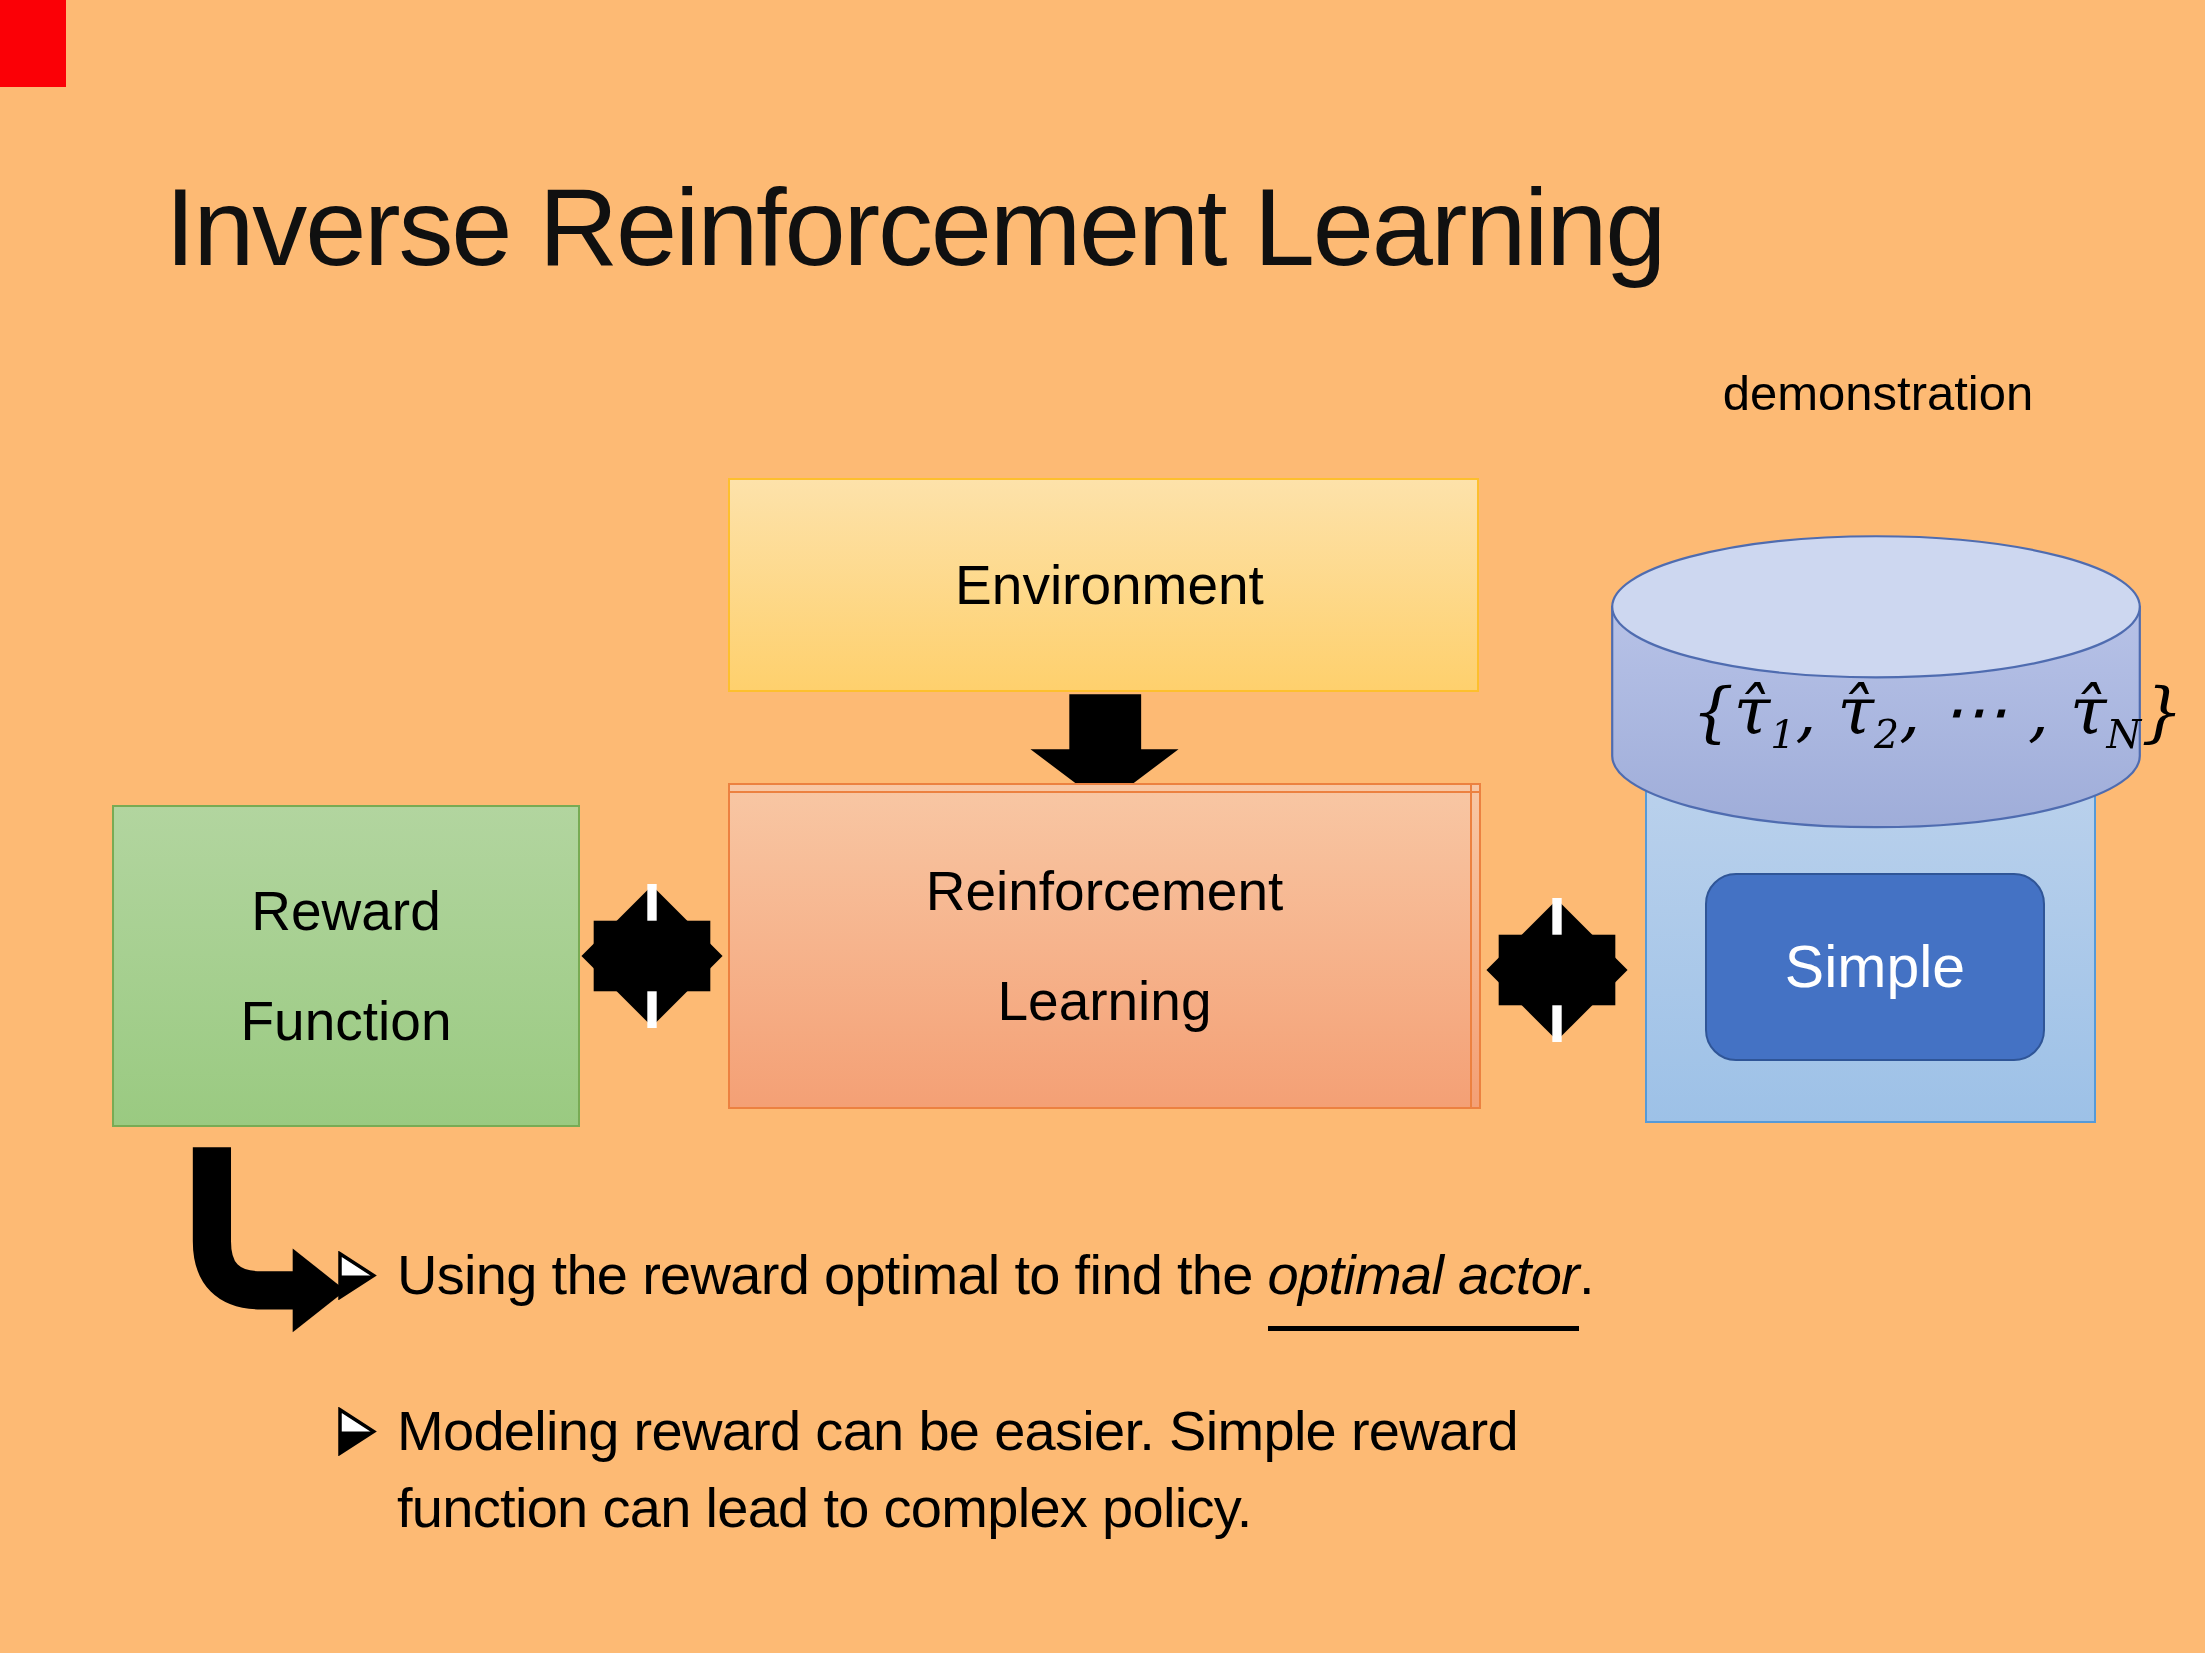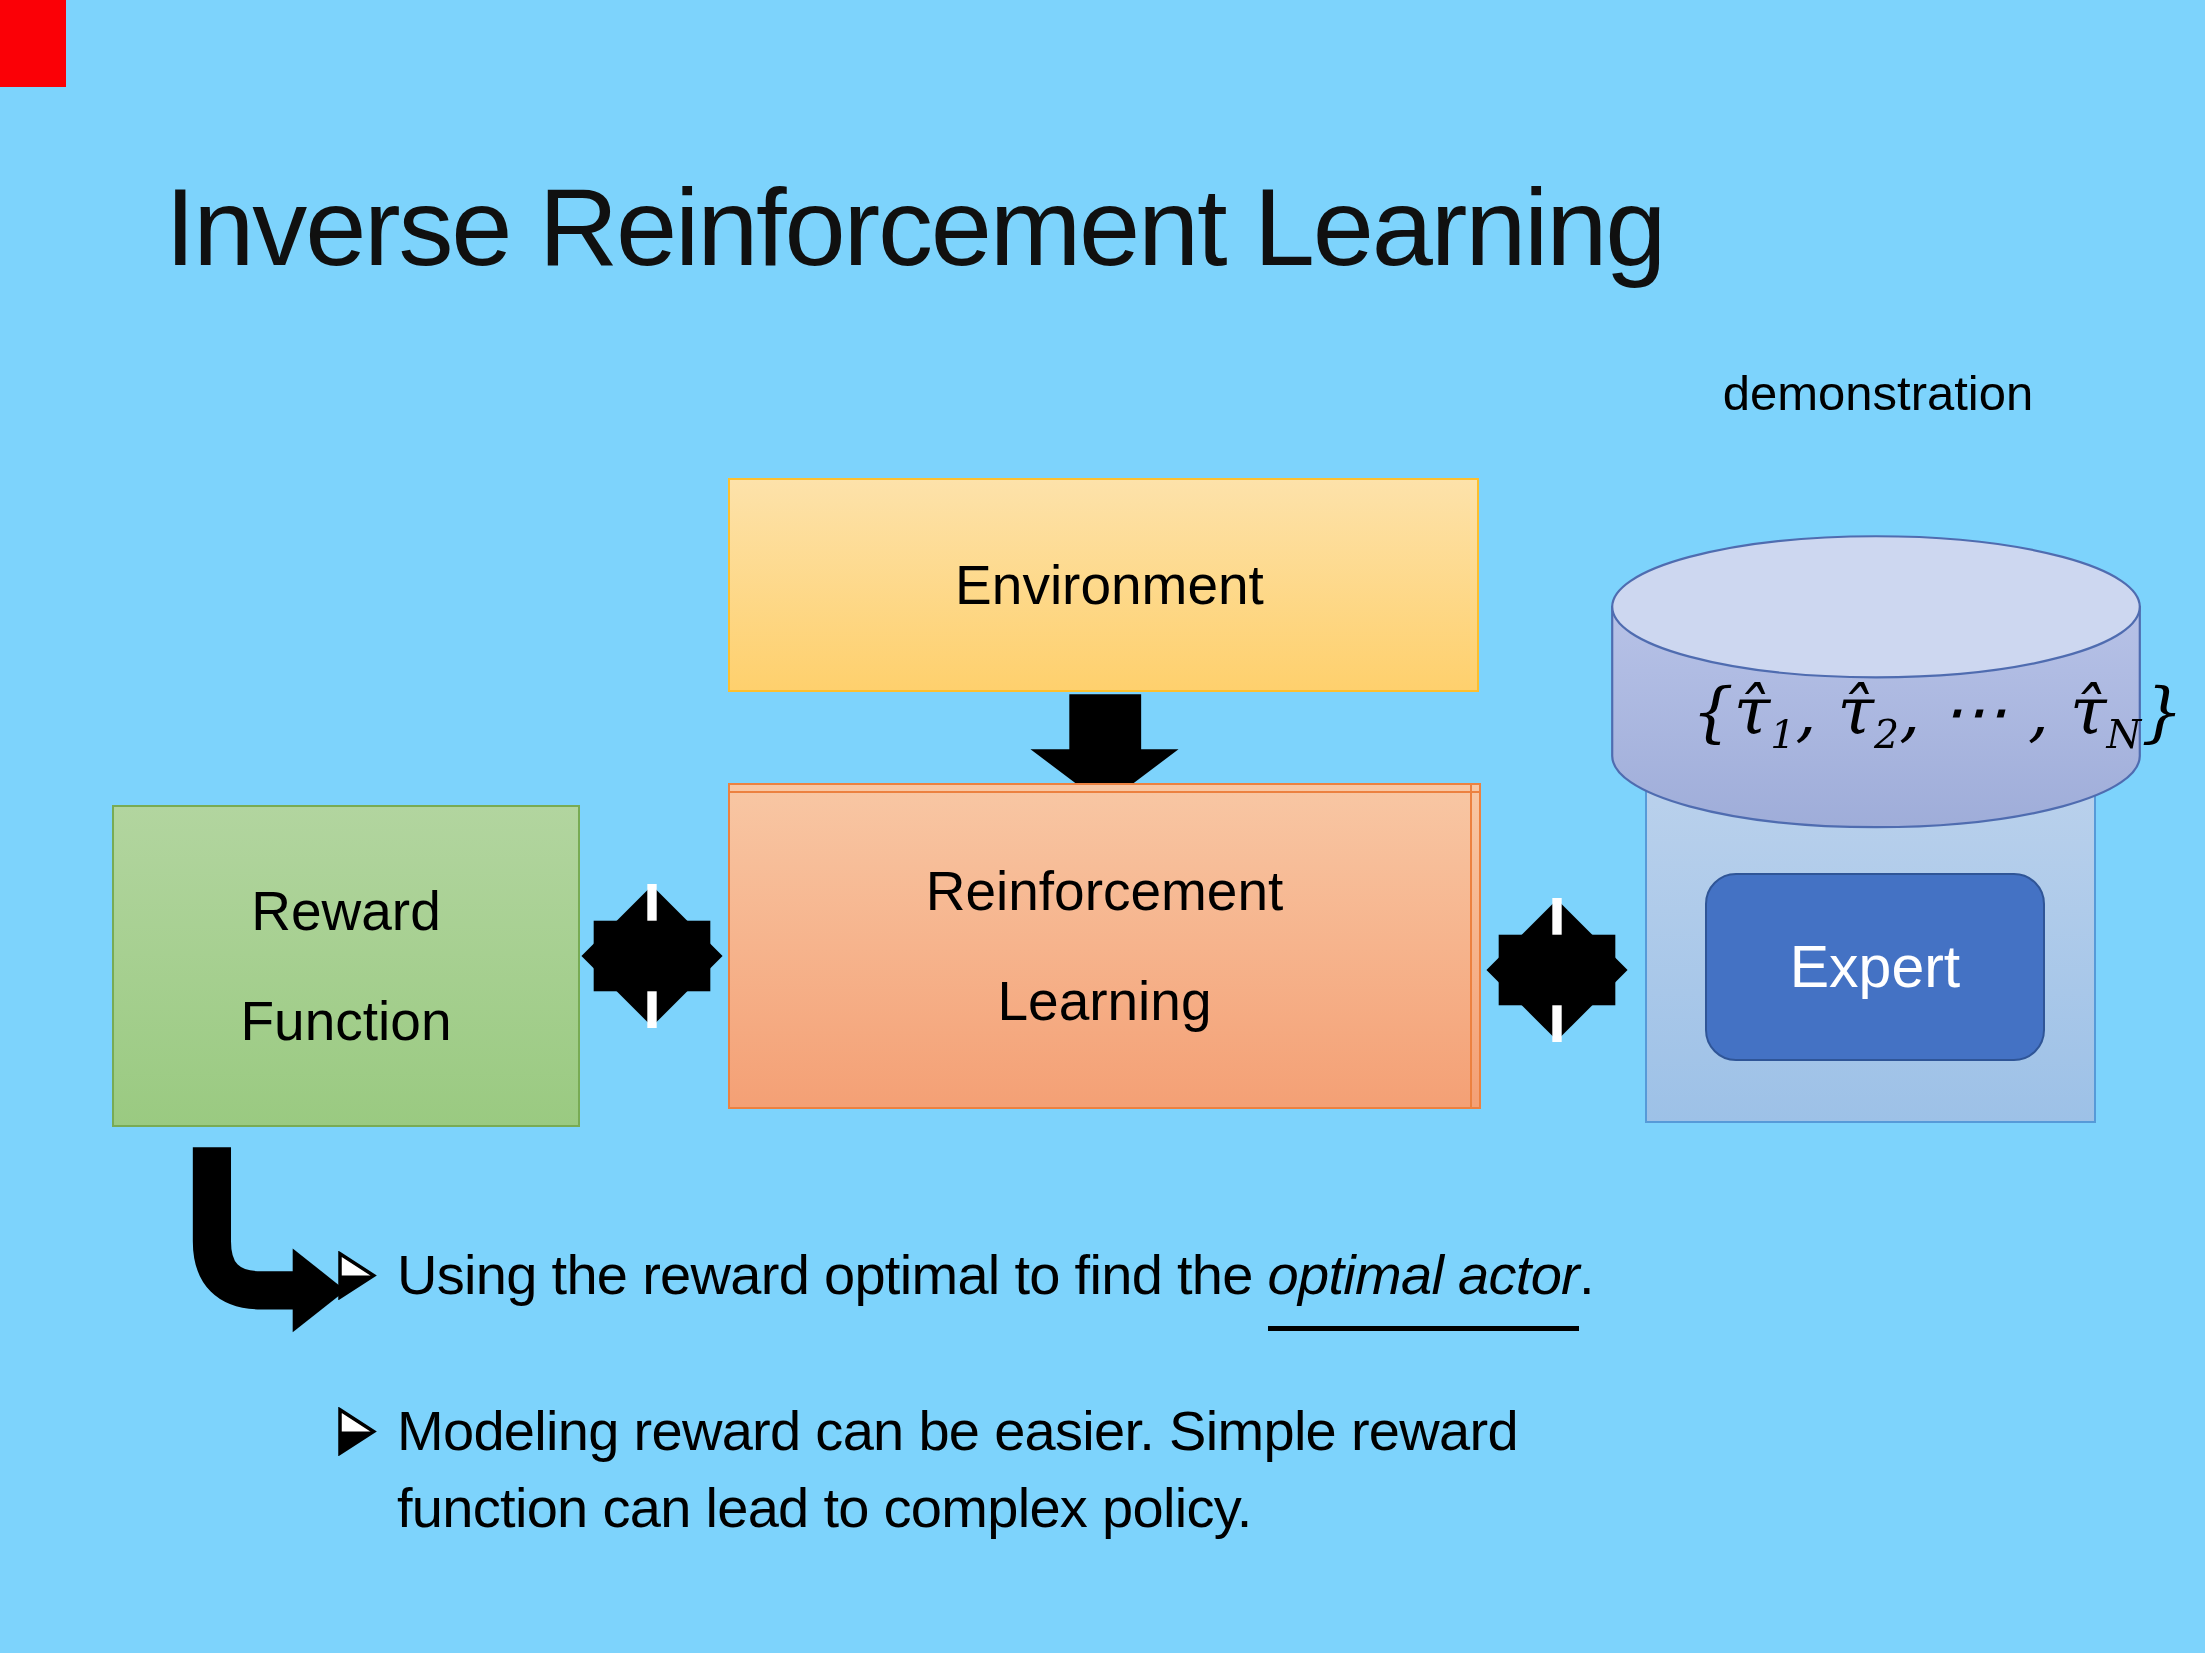--- a/index.html
+++ b/index.html
@@ -1,16 +1,16 @@
 <!DOCTYPE html>
 <html style="font-size:11.8px"><head>
 <meta charset="utf-8">
 <style>
   html,body{margin:0;padding:0;background:#ffffff;}
-  .slide{position:relative;width:2205px;height:1654px;background:#7dd3fc;overflow:hidden;
+  .slide{position:relative;width:2205px;height:1654px;background:#fdba74;overflow:hidden;
          font-family:"Liberation Sans", sans-serif;color:#000;}
 
   .corner-marker{position:absolute;left:0;top:0;width:66px;height:87px;background:#fb0006;}
 
   .title{position:absolute;left:165px;top:163px;font-size:110px;letter-spacing:-2.2px;
          color:#101010;white-space:nowrap;}
 
   .demo-label{position:absolute;left:1643px;top:360px;width:470px;text-align:center;
               font-size:49px;line-height:1.38;color:#000;}
 
@@ -104,21 +104,21 @@
     </defs>
     <path d="M3,100 L3,303 A359,97 0 0 0 721,303 L721,100 Z" fill="url(#cylBody)" stroke="#4f6cb0" stroke-width="3"></path>
     <ellipse cx="362" cy="100" rx="359" ry="96" fill="#cdd7f0" stroke="#4f6cb0" stroke-width="3"></ellipse>
   </svg>
 
   <div class="formula">
     <span>{</span><span>τ̂</span><sub>1</sub><span>, </span><span>τ̂</span><sub>2</sub><span>, ⋯ , </span><span>τ̂</span><sub>N</sub><span>}</span>
   </div>
 
   <div class="expert-box">
-    <div>Expert</div>
+    <div>Simple</div>
   </div>
 
   <svg class="arrow" style="left:175px;top:1131px" width="184" height="213" viewBox="0 0 250 290">
     <path d="M50,22 L50,150 Q50,217 117,217 L162,217" stroke="#000000" stroke-width="52" fill="none"></path>
     <polygon points="160,160 232,217 160,274" fill="#000000"></polygon>
   </svg>
 
   <div class="bullet bullet-1" style="left:337px;top:1236px">
     <svg class="bullet-glyph" width="41" height="49" viewBox="0 0 58 70">
       <polygon points="4,4 52,35 4,66" fill="#ffffff" stroke="#000000" stroke-width="5"></polygon>

